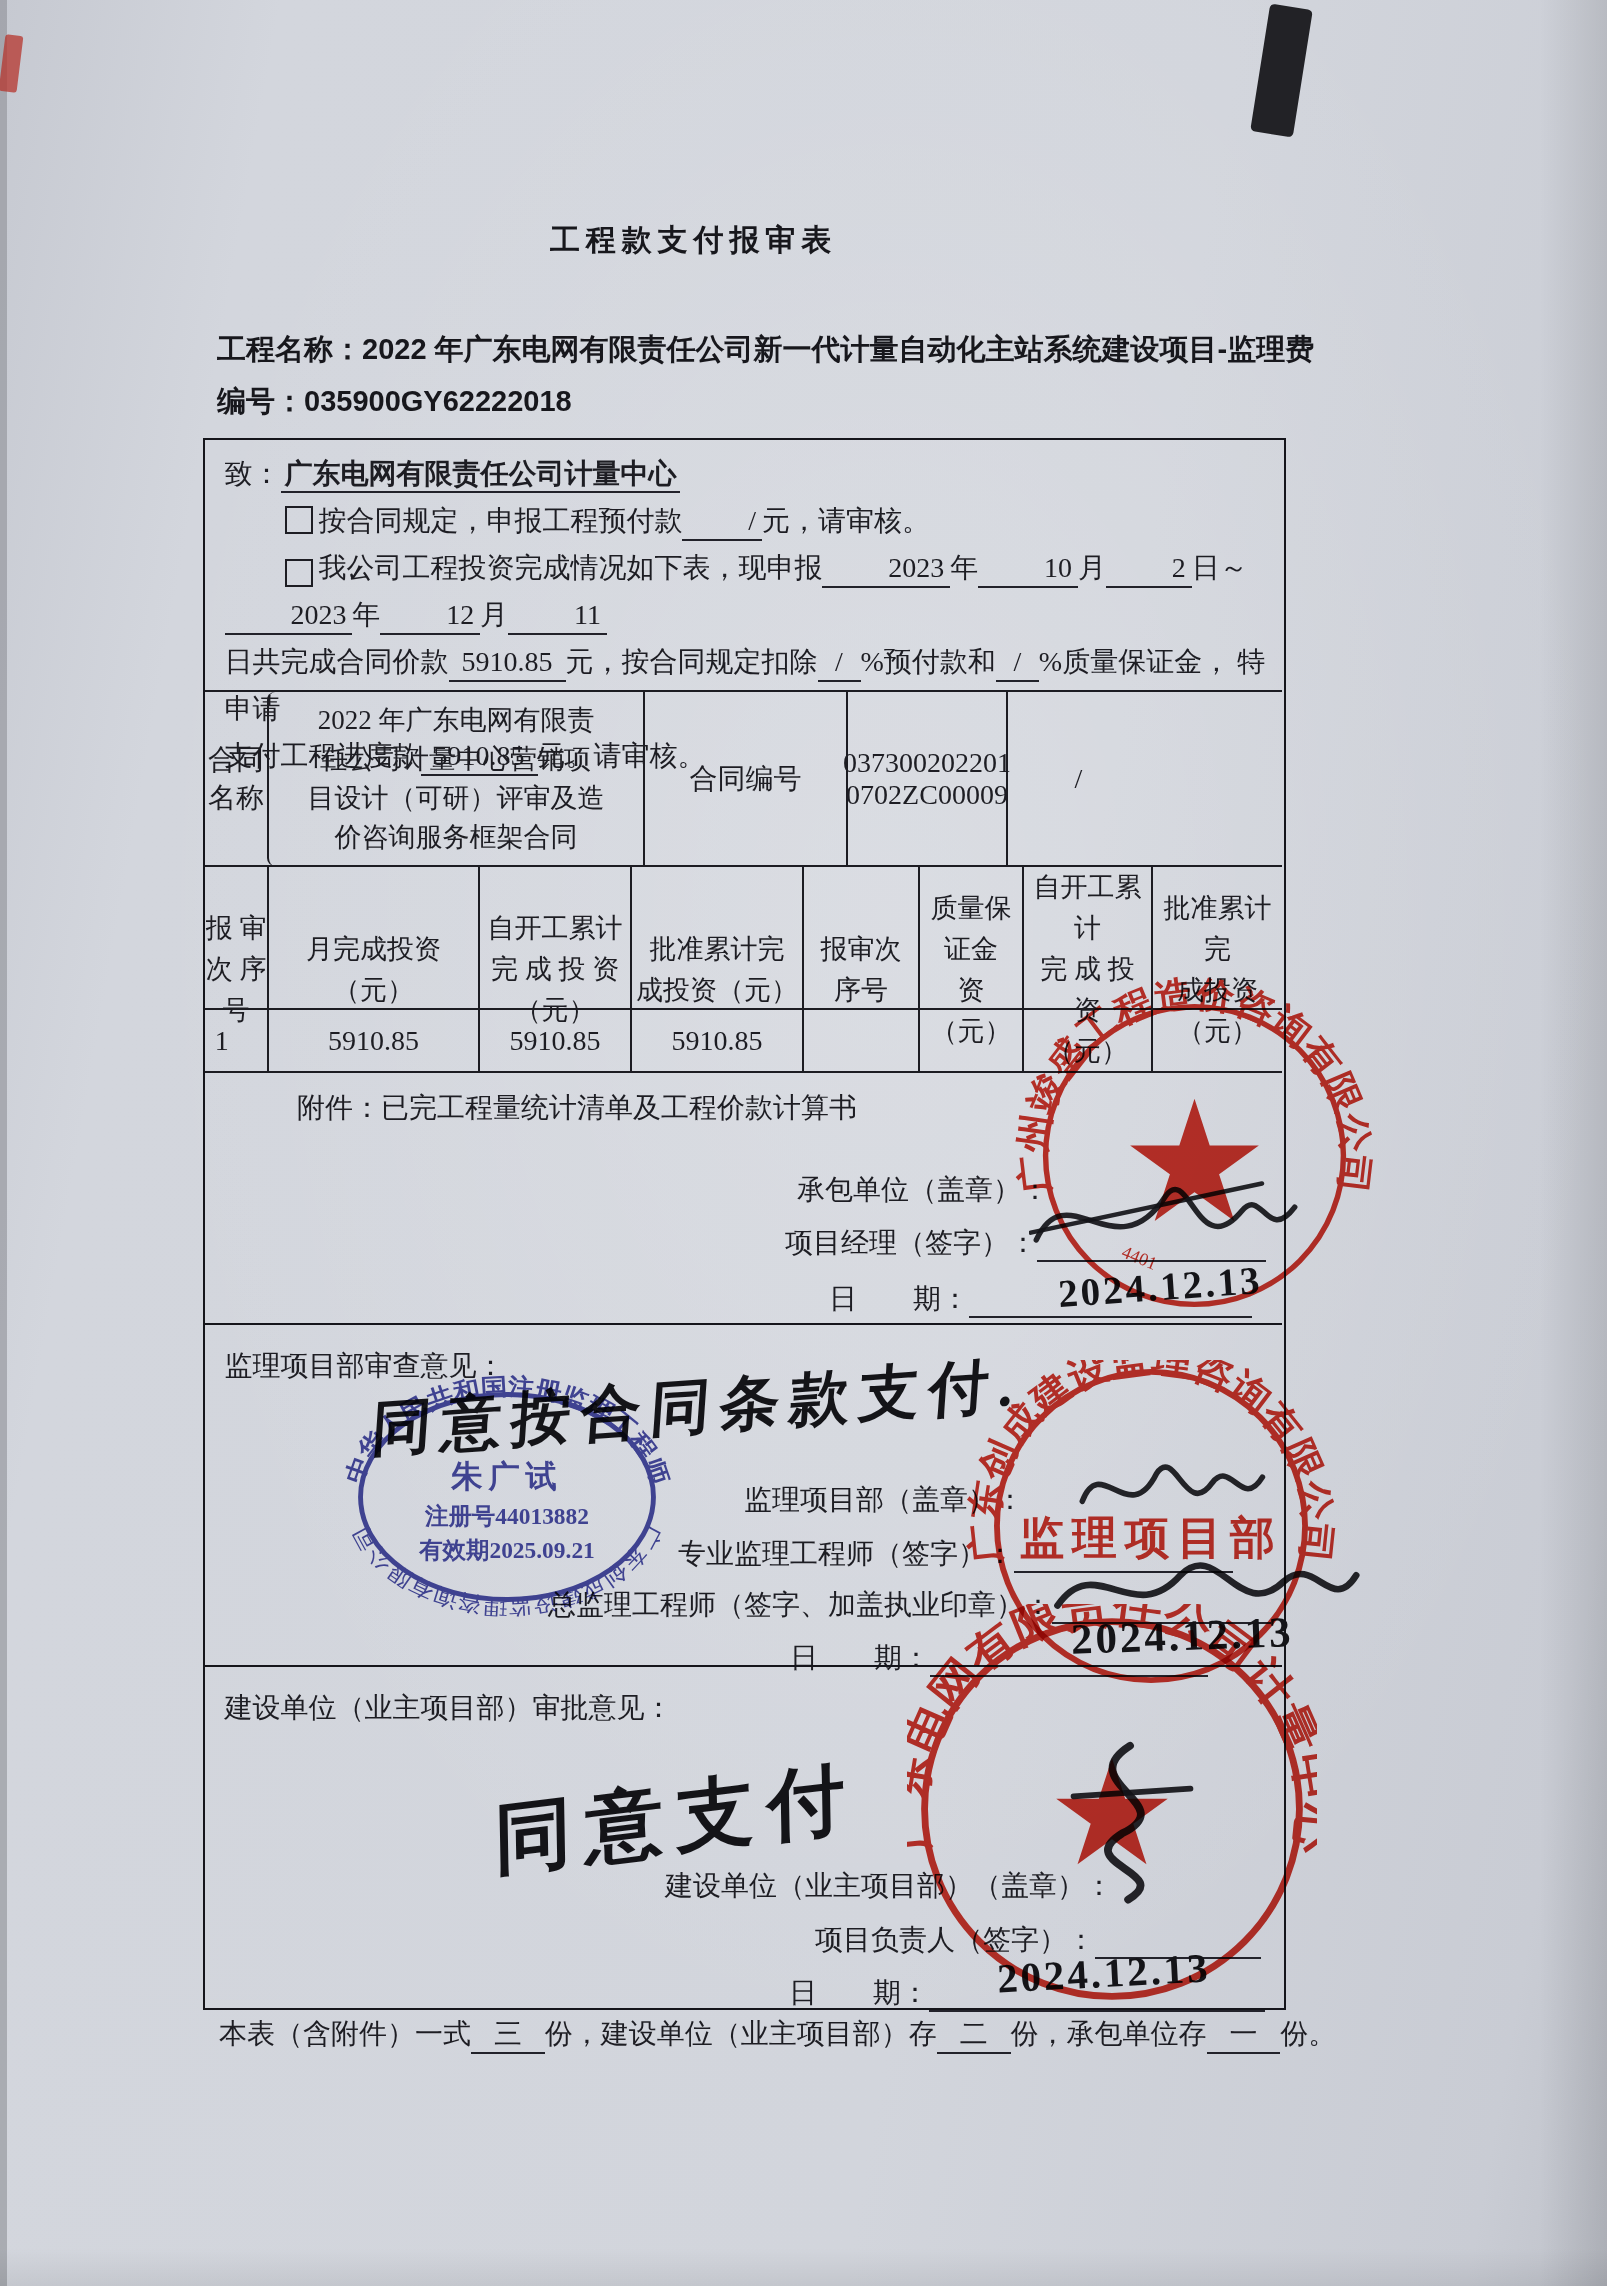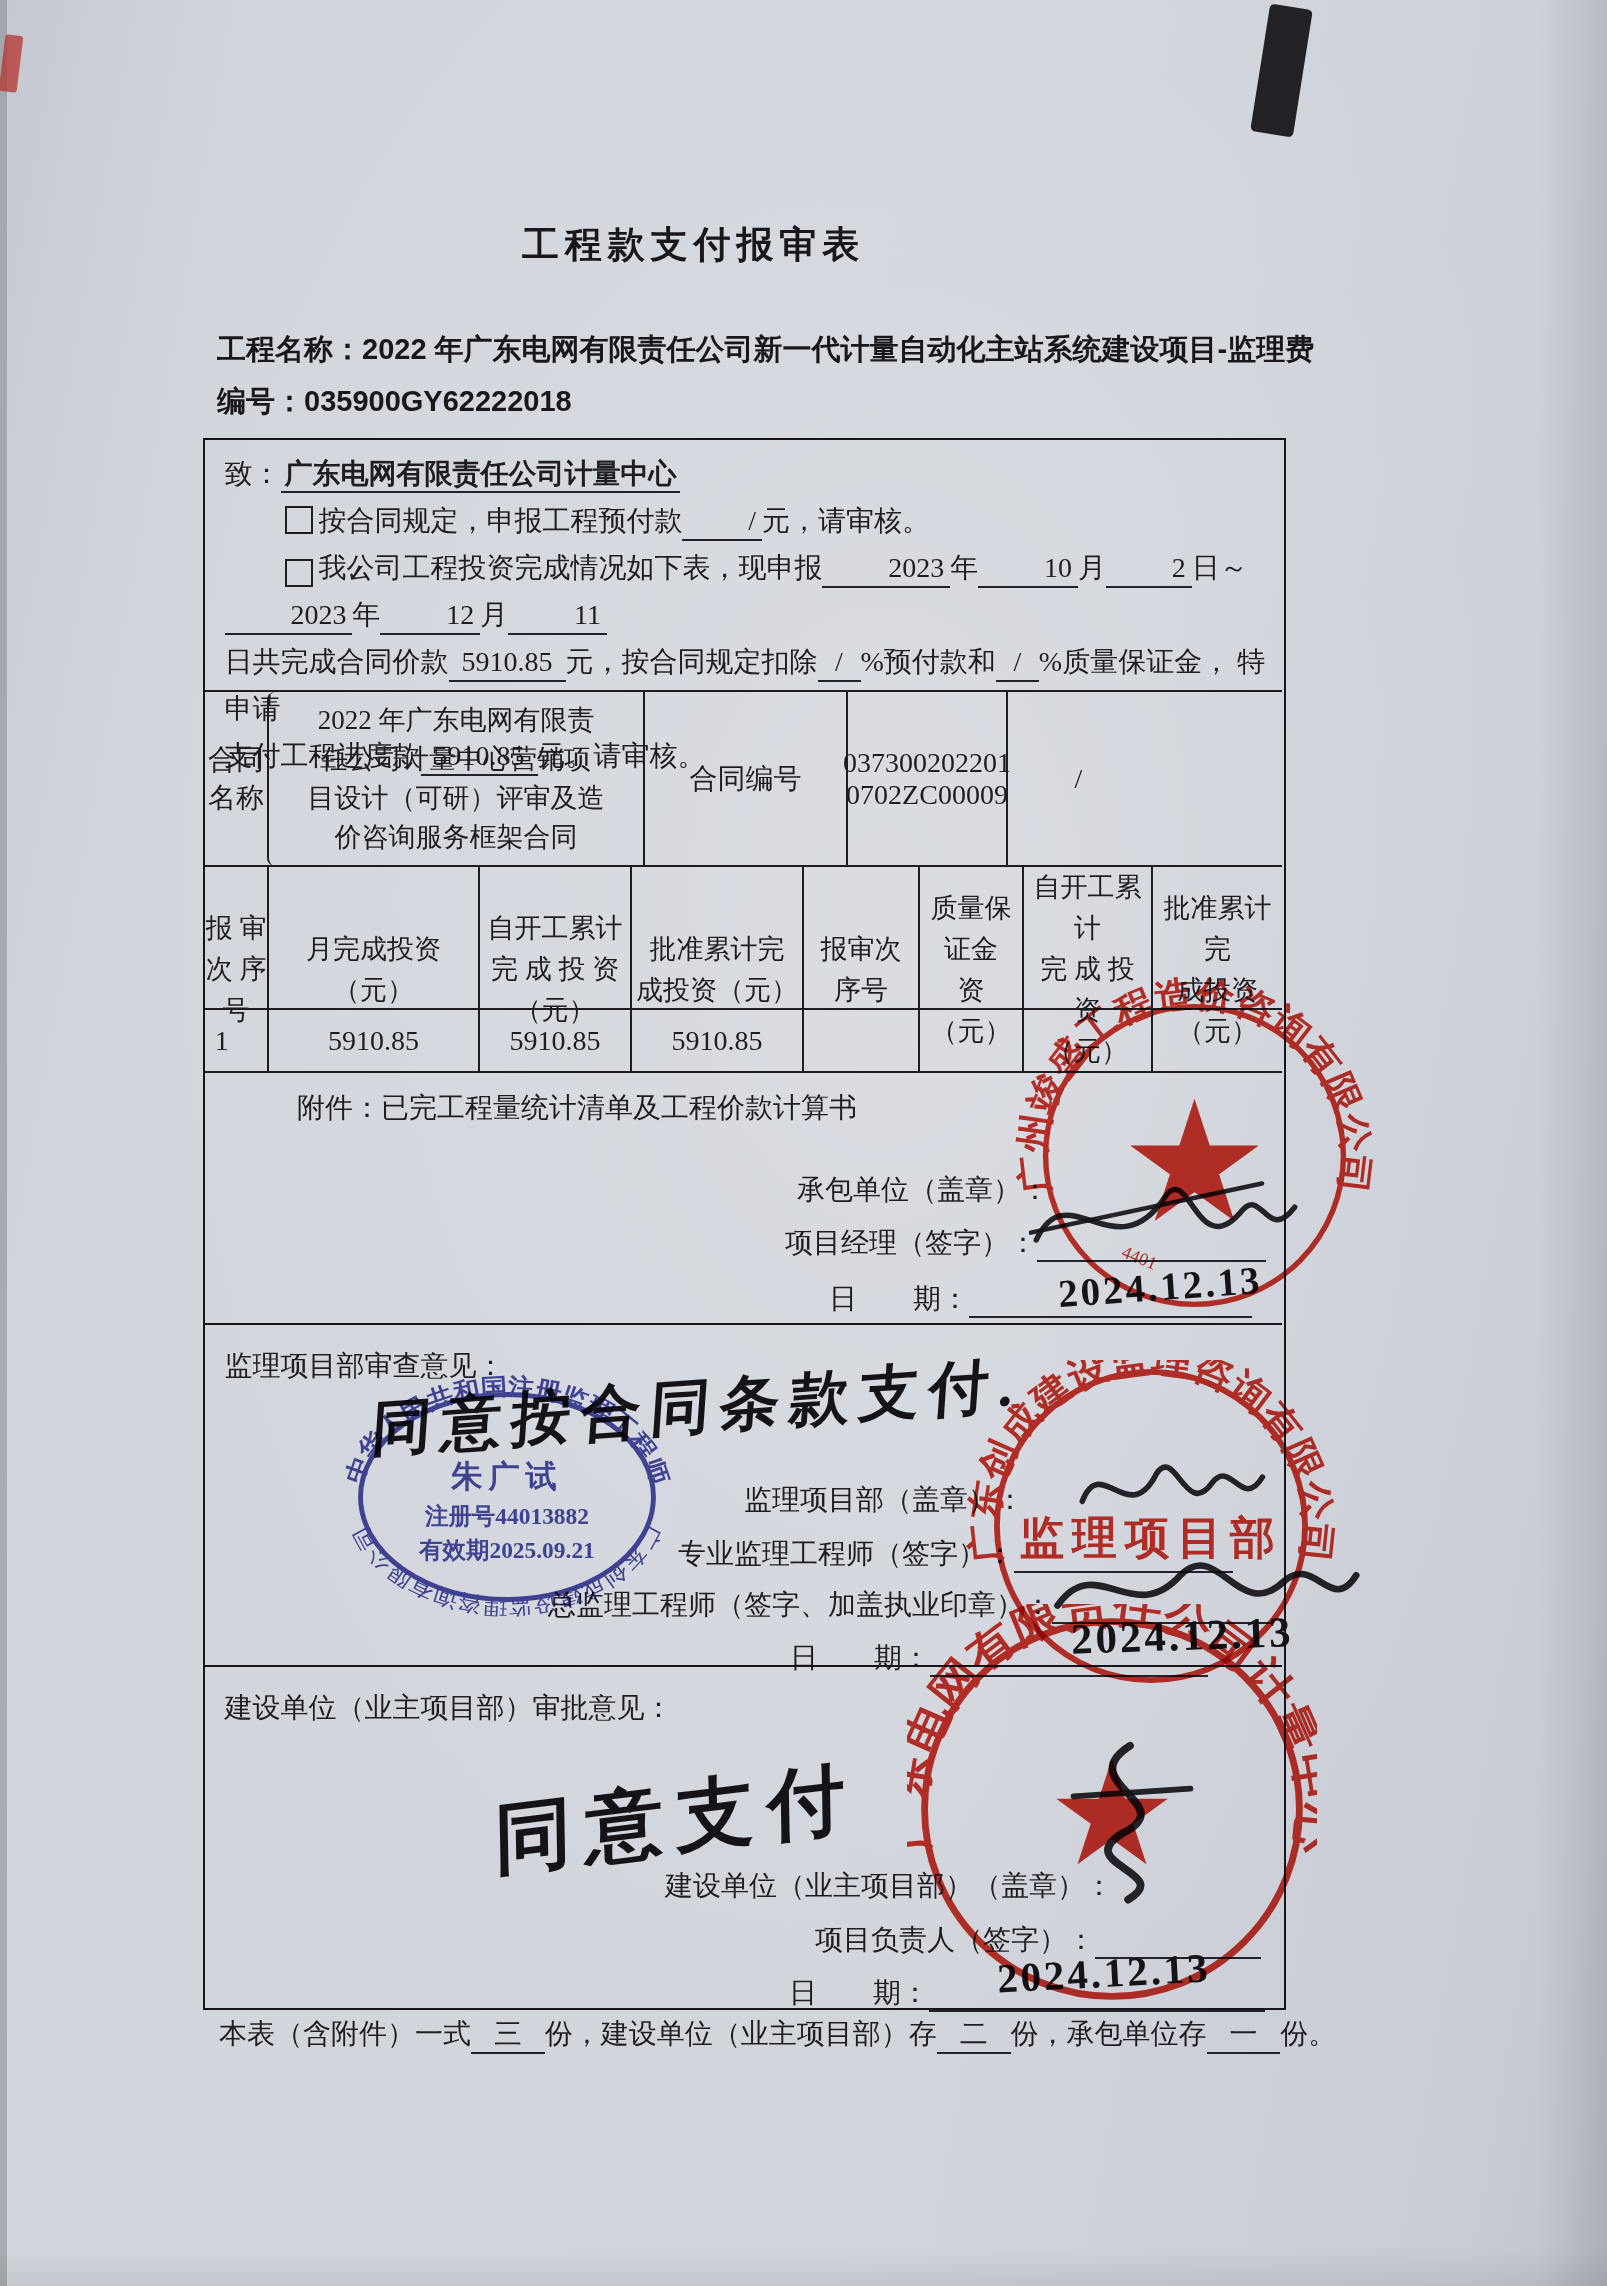--- a/index.html
+++ b/index.html
@@ -11,21 +11,21 @@
     font-family:"Liberation Serif","DejaVu Serif",serif;
     color:#1d1d23; overflow:hidden;
   }
   .edge-left{position:absolute;left:0;top:0;width:6.8px;height:100%;background:#8e9096;opacity:.6}
   .edge-right{position:absolute;right:0;top:0;width:68px;height:100%;background:linear-gradient(to right,rgba(0,0,0,0),rgba(0,0,0,0.10));}
   .edge-bottom{position:absolute;left:0;bottom:0;width:100%;height:39px;background:linear-gradient(to bottom,rgba(0,0,0,0),rgba(0,0,0,0.07));}
   .art-black{position:absolute;left:1260px;top:5.9px;width:43px;height:129px;background:#141418;border-radius:4.9px;transform:rotate(9deg);opacity:.93}
   .art-red{position:absolute;left:2px;top:35px;width:17.6px;height:57px;background:#b5342c;border-radius:2.9px;transform:rotate(7deg);opacity:.75}
 
   .title{position:absolute;left:203px;top:220px;width:1083px;text-align:center;transform:translateX(-51px);
-    font-family:"Liberation Sans","DejaVu Sans",sans-serif;font-weight:700;font-size:37px;letter-spacing:5.9px;color:#17171c;}
+    font-family:"Liberation Sans","DejaVu Sans",sans-serif;font-weight:700;font-size:30px;letter-spacing:5.9px;color:#17171c;}
   .projline{position:absolute;left:217px;top:330px;width:1170px;font-family:"Liberation Sans","DejaVu Sans",sans-serif;
     font-weight:700;font-size:29px;color:#17171c;white-space:nowrap;}
   .numline{position:absolute;left:217px;top:382px;font-family:"Liberation Sans","DejaVu Sans",sans-serif;
     font-weight:700;font-size:29px;color:#17171c;}
 
   .frame{position:absolute;left:203px;top:427px;width:1083px;height:1572px;border:2.9px solid #15151b;box-sizing:border-box;margin-top:11px;}
   .frame *{box-sizing:border-box;}
 
   .notice{position:absolute;left:0;top:0;width:1077px;height:250px;padding:9.8px 15.6px 0 19.5px;font-size:28px;line-height:47px;}
   .notice .ind{text-indent:60px;}

